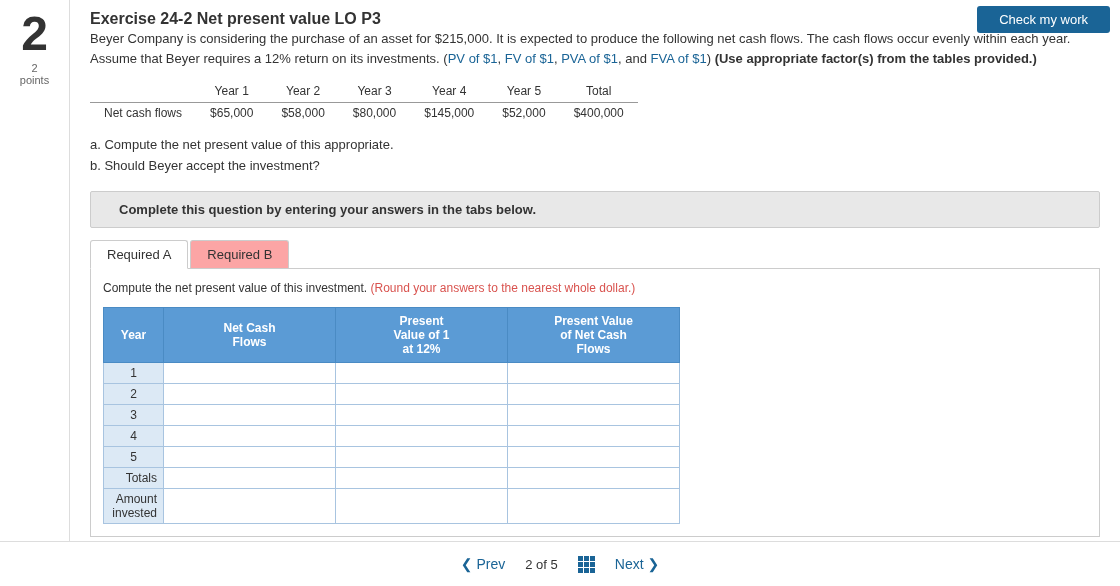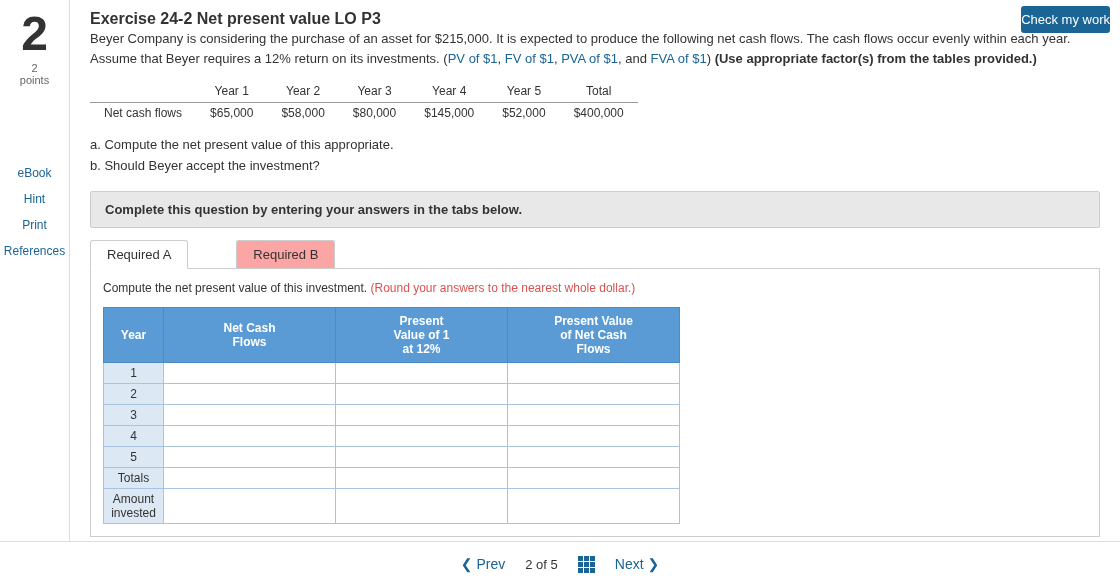--- a/index.html
+++ b/index.html
@@ -9,21 +9,21 @@
       position: fixed;
       top: 0; right: 0;
       padding: 6px 10px;
       z-index: 100;
     }
 
     .check-my-work-btn {
       background: #1a6496;
       color: #fff;
       border: none;
-      padding: 6px 0;
+      padding: 6px 22px;
       font-size: 13px;
       cursor: pointer;
       border-radius: 3px;
     }
 
     .main-layout {
       display: flex;
       min-height: 586px;
       padding-top: 0;
     }
@@ -125,33 +125,32 @@
     }
 
     .question-parts {
       font-size: 13px;
       margin: 10px 0 14px 0;
       line-height: 1.6;
     }
 
     .instructions-box {
       background: #e8e8e8;
-      padding: 10px 14px;
+      padding: 10px 28px;
       border: 1px solid #ccc;
       border-radius: 2px;
       font-size: 13px;
       margin-bottom: 12px;
       font-weight: bold;
     }
 
     .tabs-container {
       display: flex;
       border-bottom: 1px solid #ccc;
       margin-bottom: 0;
-      gap: 46px;
     }
 
     .tab {
       padding: 6px 16px;
       font-size: 13px;
       cursor: pointer;
       border: 1px solid #ccc;
       border-bottom: none;
       background: #fca5a5;
       color: #333;
@@ -208,21 +207,21 @@
 
     .npv-table td.year-cell {
       background: #dce9f5;
       text-align: center;
       width: 60px;
     }
 
     .npv-table td.totals-label,
     .npv-table td.amount-label {
       background: #dce9f5;
-      text-align: center;
+      text-align: right;
       padding-left: 6px;
     }
 
     .npv-table input[type="text"] {
       border: none;
       outline: none;
       width: 100%;
       font-size: 12px;
       background: transparent;
       text-align: right;
@@ -300,26 +299,20 @@
 
 <div class="top-bar">
   <button class="check-my-work-btn">Check my work</button>
 </div>
 
 <div class="main-layout">
 
   <div class="left-sidebar">
     <div class="question-number">2</div>
     <div class="points-label">2<br>points</div>
-    <div class="sidebar-links">
-      <a class="sidebar-link">eBook</a>
-      <a class="sidebar-link">Hint</a>
-      <a class="sidebar-link">Print</a>
-      <a class="sidebar-link">References</a>
-    </div>
   </div>
 
   <div class="content-area">
     <div class="exercise-title">Exercise 24-2 Net present value LO P3</div>
 
     <div class="problem-text">
       <span>Beyer Company is considering the purchase of an asset for $215,000. It is expected to produce the following net cash flows. The cash flows occur evenly within each year. Assume that Beyer requires a 12% return on its investments. (<a>PV of $1</a>, <a>FV of $1</a>, <a>PVA of $1</a>, and <a>FVA of $1</a>) <span class="bold-instruction">(Use appropriate factor(s) from the tables provided.)</span></span>
     </div>
 
     <table class="cash-flow-table">

